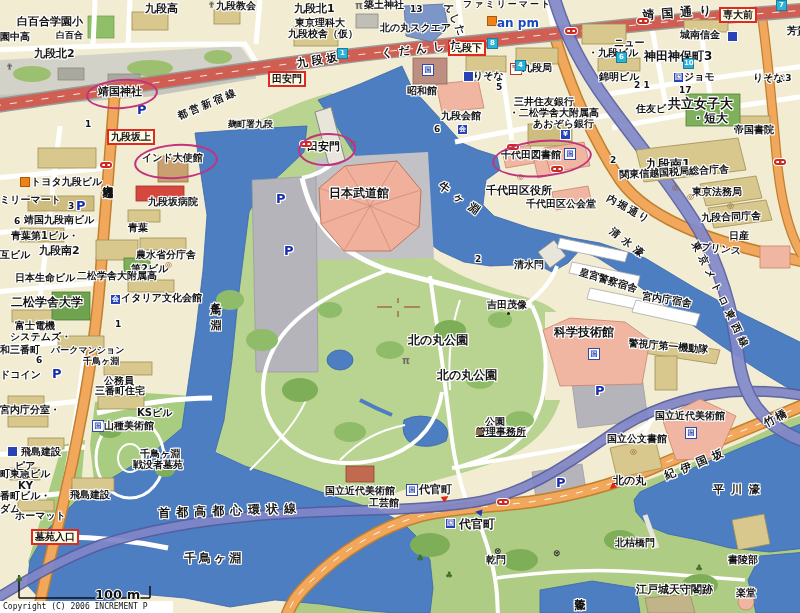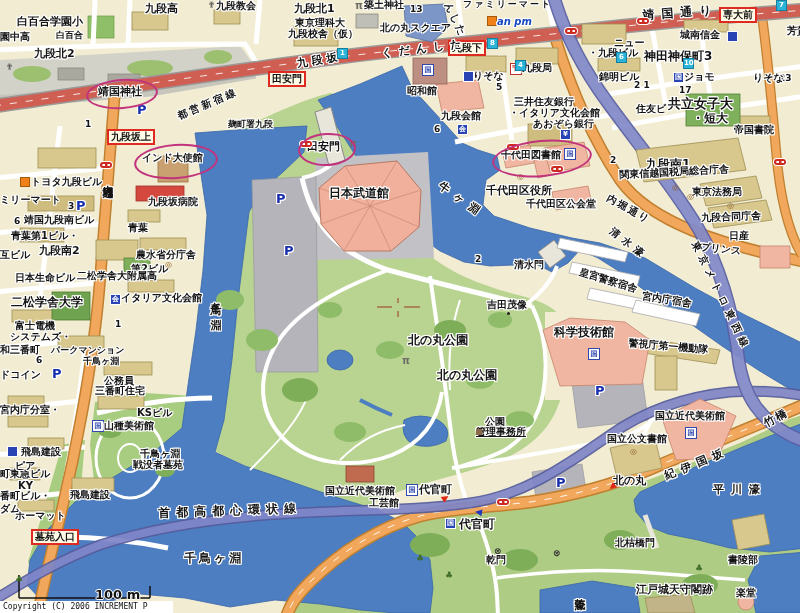--- a/index.html
+++ b/index.html
@@ -30,21 +30,21 @@
         font-size:8px;line-height:10px;text-align:center;text-shadow:none;}
   .gov{color:#8A5A28;font-size:8px;text-shadow:none;}
   .hut{width:6px;height:6px;background:#8A6A4A;text-shadow:none;}
   .tree{color:#3F6E2A;font-size:9px;text-shadow:none;}
   .torii{color:#6E6E66;font-size:10px;font-weight:bold;text-shadow:none;}
   .church{color:#555;font-size:9px;text-shadow:none;}
   .x{color:#333;font-size:9px;text-shadow:none;}
   .arrR{color:#E02818;font-size:9px;text-shadow:none;}
   .arrB{color:#2038C0;font-size:9px;text-shadow:none;}
   .dotb{width:3px;height:3px;border-radius:50%;background:#222;}
-  .ampm{color:#1848C0;font-size:10px;font-style:italic;}
+  .ampm{color:#1848C0;font-size:12px;}
   .ann{position:absolute;border:2px solid #C2337E;border-radius:50%;transform-origin:50% 50%;}
   .copychip{position:absolute;left:0px;top:601px;width:170px;height:12px;background:#fff;
             font:8px "DejaVu Sans Mono",monospace;color:#111;padding-left:3px;line-height:12px;}
   .scaletext{position:absolute;left:95px;top:587px;font:bold 13px "DejaVu Sans",sans-serif;color:#111;
             text-shadow:1px 0 0 #fff,-1px 0 0 #fff,0 1px 0 #fff,0 -1px 0 #fff;}
 </style>
 </head>
 <body>
 
 <div id="stage">
@@ -422,21 +422,21 @@
       <span class="lbl mus" style="left: 422px; top: 64px;">国</span>
       <span class="lbl" style="left: 441px; top: 111px;">九段会館</span>
       <span class="lbl s9" style="left: 434px; top: 125px;">6</span>
       <span class="lbl sqb" style="left: 457px; top: 124px;">会</span>
       <span class="lbl" style="left: 473px; top: 71px;">りそな</span>
       <span class="lbl sqb" style="left: 463px; top: 71px;"></span>
       <span class="lbl s9" style="left: 496px; top: 83px;">5</span>
       <span class="lbl post" style="left: 510px; top: 63px;">〒</span>
       <span class="lbl" style="left: 522px; top: 63px;">九段局</span>
       <span class="lbl" style="left: 514px; top: 97px;">三井住友銀行</span>
-      <span class="lbl" style="left: 509px; top: 108px;">・イタリア文化会館</span>
+      <span class="lbl" style="left: 509px; top: 108px;">・二松学舎大附属高</span>
       <span class="lbl" style="left: 533px; top: 119px;">あおぞら銀行</span>
       <span class="lbl sqb" style="left: 560px; top: 129px;">¥</span>
       <span class="lbl" style="left: 501px; top: 150px;">千代田図書館</span>
       <span class="lbl mus" style="left: 564px; top: 148px;">国</span>
       <span class="lbl gov" style="left: 517px; top: 173px;">◎</span>
       <span class="lbl s11" style="left: 486px; top: 185px;">千代田区役所</span>
       <span class="lbl" style="left: 526px; top: 199px;">千代田区公会堂</span>
       <span class="lbl s11" style="left: 443px; top: 180px; transform: rotate(35deg); letter-spacing: 7px;">牛ヶ淵</span>
       <span class="lbl" style="left: 514px; top: 260px;">清水門</span>
       <span class="lbl s9" style="left: 475px; top: 255px;">2</span>

